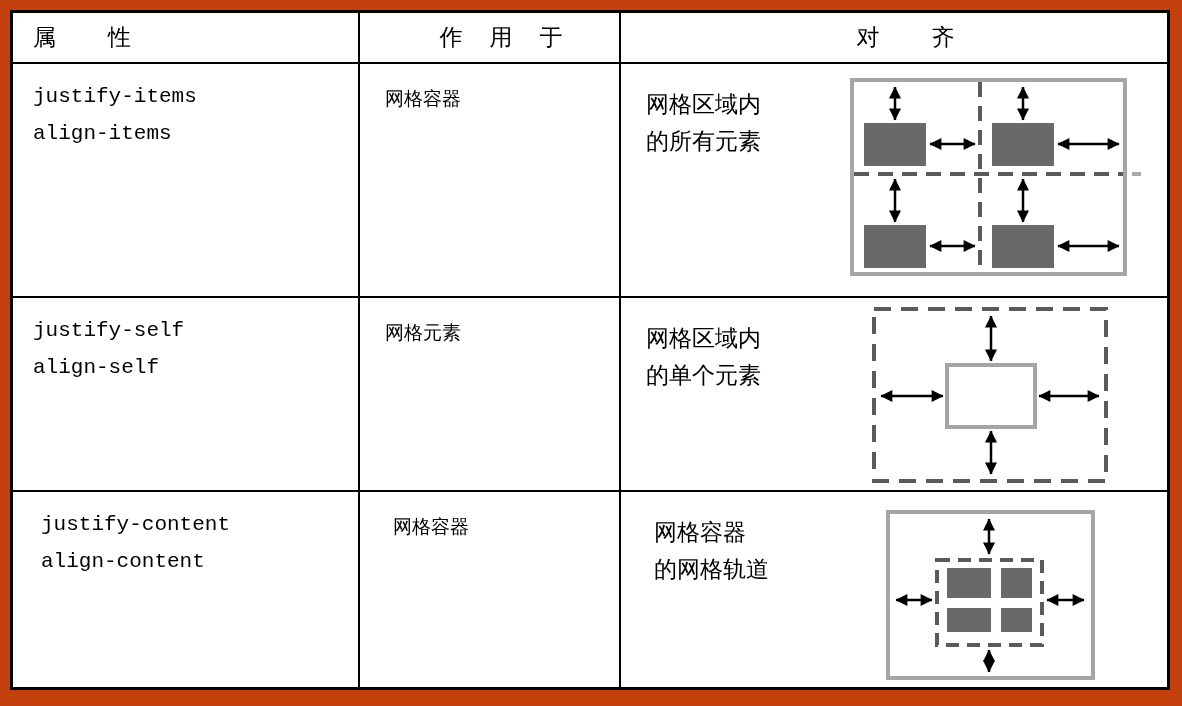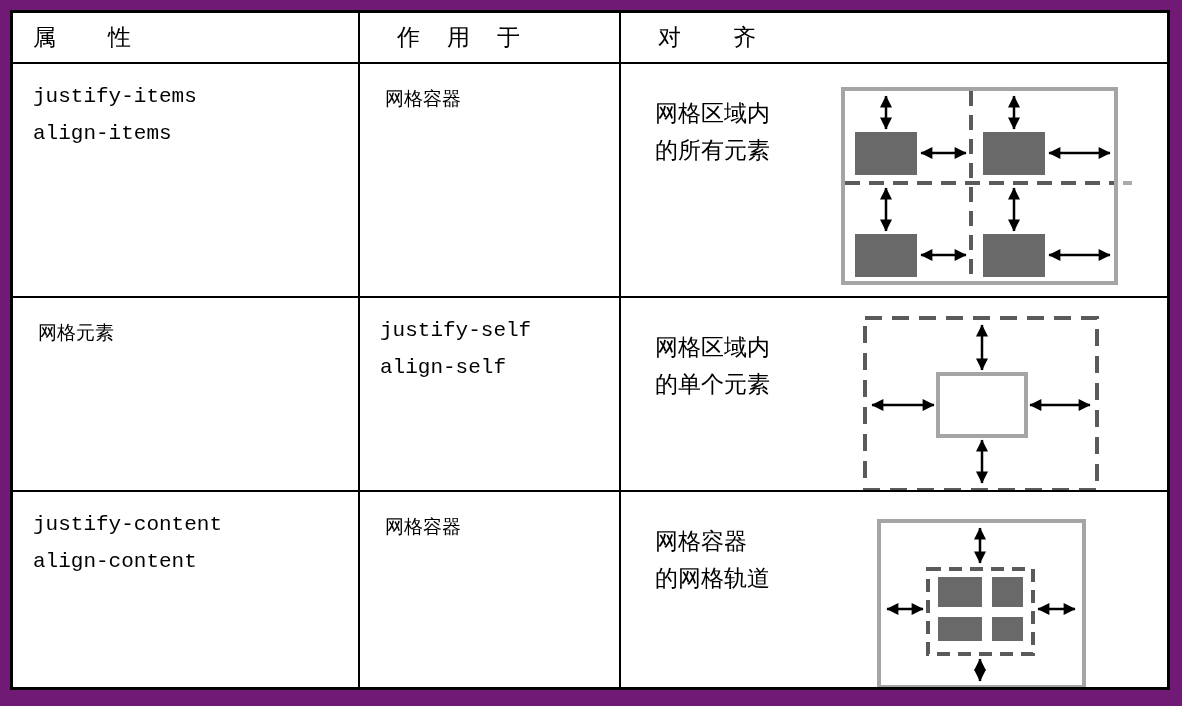--- a/index.html
+++ b/index.html
@@ -1,34 +1,34 @@
 <!DOCTYPE html>
 <html><head>
 <meta charset="utf-8">
 <style>
   html,body{margin:0;padding:0;background:#ffffff;}
   .page{
-    position:relative;width:1182px;height:706px;background:#701a75;
+    position:relative;width:1182px;height:706px;background:#c2410c;
     font-family:"DejaVu Serif","Liberation Serif",serif;color:#000;
   }
   .tbl{
     position:absolute;left:10px;top:10px;width:1154px;height:674px;
     border:3px solid #000;display:grid;
     grid-template-columns:347px 261px 1fr;
     grid-template-rows:51px 234px 194px 1fr;
     background:#fff;
   }
   .cell{box-sizing:border-box;border-right:2px solid #000;border-bottom:2px solid #000;overflow:hidden;}
   .lastcol{border-right:none;}
-  .lastrow{border-bottom:none;}
+  .lastrow{border-bottom:none;margin-left:8px;}
   .th{display:flex;align-items:center;font-size:23px;letter-spacing:2px;padding-left:20px;}
-  .th.p25{padding-left:37px;}
+  .th.p25{padding-left:25px;justify-content:center;}
   .c1{padding:14px 0 0 20px;}
   .c2{padding:22px 0 0 25px;font-size:19px;}
-  .c3{display:flex;align-items:flex-start;padding:9px;justify-content:center;}
+  .c3{display:flex;align-items:flex-start;padding:0;justify-content:center;}
   .code{font-family:"Liberation Mono","DejaVu Sans Mono",monospace;font-size:21px;line-height:37px;white-space:pre;}
   .align-text{padding:22px 0 0 25px;font-size:23px;line-height:37px;}
   .diag{margin-left:auto;flex:0 0 auto;display:block;}
   .diag-r1{margin-top:14px;margin-right:23px;}
   .diag-r2{margin-top:9px;margin-right:59px;}
   .diag-r3{margin-top:18px;margin-right:72px;}
   .frame{fill:#ffffff;stroke:#a5a5a5;stroke-width:4;}
   .dash{fill:none;stroke:#5a5a5a;stroke-width:4;}
   .item{fill:#696969;}
   .arr{stroke:#000000;stroke-width:2.5;}
@@ -79,26 +79,26 @@
         <line class="arr" x1="173" y1="9" x2="173" y2="42" marker-start="url(#ah)" marker-end="url(#ah)"></line>
         <line class="arr" x1="45" y1="101" x2="45" y2="144" marker-start="url(#ah)" marker-end="url(#ah)"></line>
         <line class="arr" x1="173" y1="101" x2="173" y2="144" marker-start="url(#ah)" marker-end="url(#ah)"></line>
         <line class="arr" x1="80" y1="66" x2="125" y2="66" marker-start="url(#ah)" marker-end="url(#ah)"></line>
         <line class="arr" x1="208" y1="66" x2="269" y2="66" marker-start="url(#ah)" marker-end="url(#ah)"></line>
         <line class="arr" x1="80" y1="168" x2="125" y2="168" marker-start="url(#ah)" marker-end="url(#ah)"></line>
         <line class="arr" x1="208" y1="168" x2="269" y2="168" marker-start="url(#ah)" marker-end="url(#ah)"></line>
       </svg>
     </div>
 
-    <div class="cell c2">
-      <span>网格元素</span>
-    </div>
     <div class="cell c1">
       <div class="code">justify-self</div>
       <div class="code">align-self</div>
+    </div>
+    <div class="cell c2">
+      <span>网格元素</span>
     </div>
     <div class="cell c3 lastcol">
       <div class="align-text">
         <div>网格区域内</div>
         <div>的单个元素</div>
       </div>
       <svg class="diag diag-r2" width="236" height="176" viewBox="0 0 236 176">
         <rect class="dash" x="2" y="2" width="232" height="172" stroke-dasharray="17 10"></rect>
         <rect x="75" y="58" width="88" height="62" fill="#ffffff" stroke="#a5a5a5" stroke-width="4"></rect>
         <line class="arr" x1="119" y1="9" x2="119" y2="54" marker-start="url(#ah)" marker-end="url(#ah)"></line>

